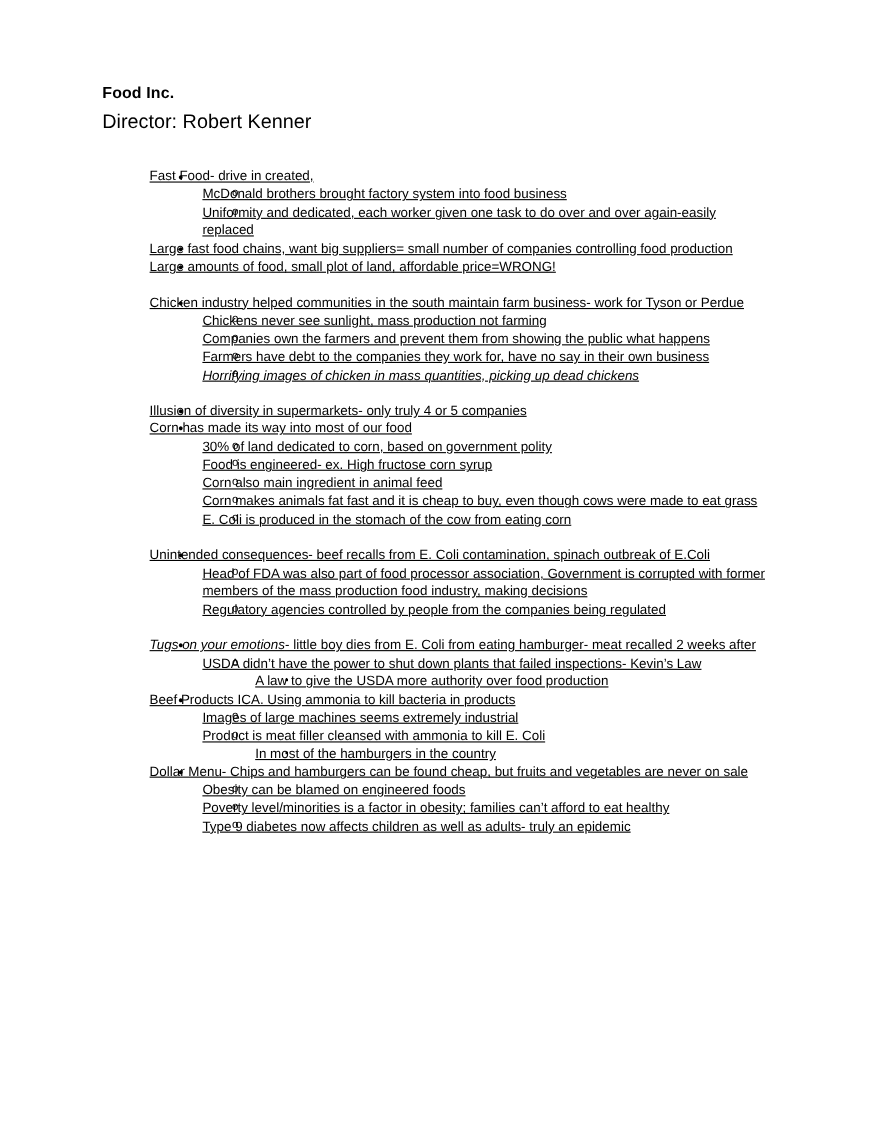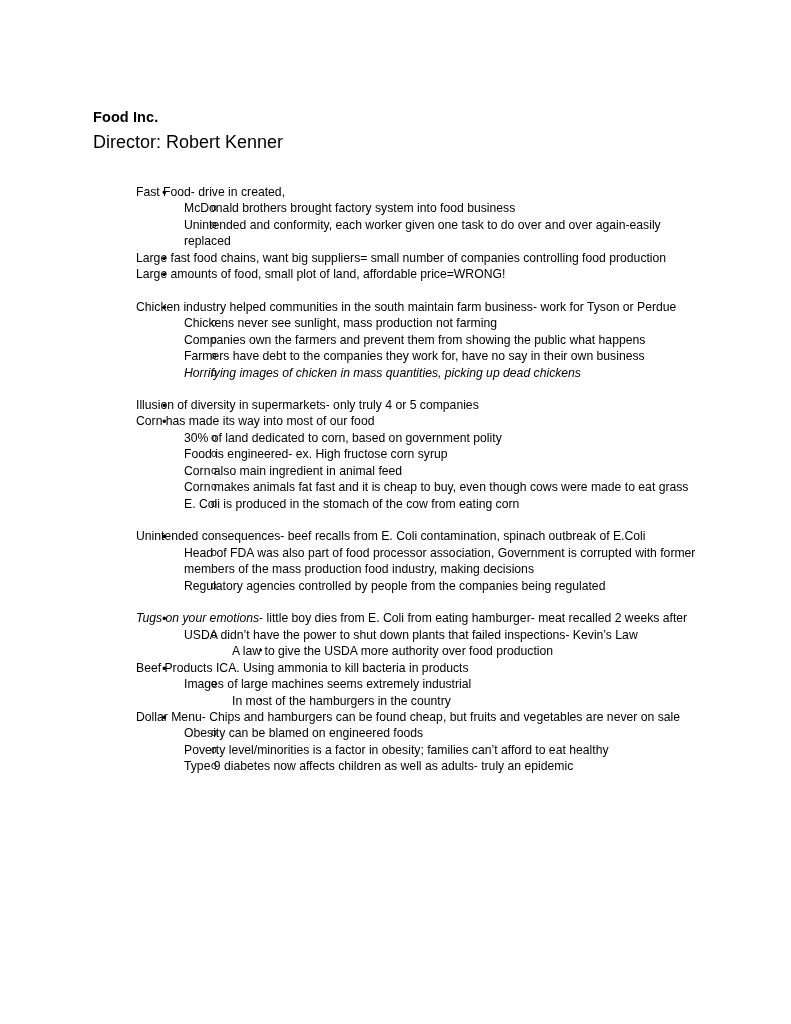--- a/index.html
+++ b/index.html
@@ -13,21 +13,21 @@
     font-family: "Liberation Sans", sans-serif;
     color: #000000;
     font-size: 12.2px;
     line-height: 1.35;
     overflow: hidden;
   }
   .page {
     box-sizing: border-box;
     width: 791px;
     height: 1024px;
-    padding: 108px 92px 40px 93px;
+    padding: 76px 92px 40px 93px;
     background: #ffffff;
   }
   .doc-title {
     font-size: 14.5px;
     font-weight: bold;
     margin: 0 0 2px 0;
     letter-spacing: 0.1px;
   }
   .doc-subtitle {
     font-size: 18px;
@@ -35,20 +35,21 @@
   }
   ul.lvl1 {
     list-style: none;
     margin: 0;
     padding: 0;
   }
   ul.lvl1 > li.bullet {
     position: relative;
     padding-left: 43px;
     margin: 0 0 0 0;
+    text-decoration: underline;
   }
   ul.lvl1 > li.bullet > .btext::before {
     content: "\2022";
     position: absolute;
     left: 26px;
     font-size: 13px;
     line-height: 1.35;
   }
   .btext {
     display: block;
@@ -103,21 +104,21 @@
   <div class="doc-subtitle">Director: Robert Kenner</div>
   <div class="spacer"></div>
   <ul class="lvl1" id="outline">
       <li class="bullet">
         <span class="btext">Fast Food- drive in created,</span>
         <ul class="lvl2">
           <li>
             <span class="btext">McDonald brothers brought factory system into food business</span>
           </li>
           <li>
-            <span class="btext">Unintended and conformity, each worker given one task to do over and over again-easily replaced</span>
+            <span class="btext">Uniformity and dedicated, each worker given one task to do over and over again-easily replaced</span>
           </li>
         </ul>
       </li>
       <li class="bullet">
         <span class="btext">Large fast food chains, want big suppliers= small number of companies controlling food production</span>
       </li>
       <li class="bullet">
         <span class="btext">Large amounts of food, small plot of land, affordable price=WRONG!</span>
       </li>
       <li class="spacer"></li>
@@ -192,20 +193,21 @@
           </li>
         </ul>
       </li>
       <li class="bullet">
         <span class="btext">Beef Products ICA. Using ammonia to kill bacteria in products</span>
         <ul class="lvl2">
           <li>
             <span class="btext">Images of large machines seems extremely industrial</span>
           </li>
           <li>
+            <span class="btext">Product is meat filler cleansed with ammonia to kill E. Coli</span>
             <ul class="lvl3">
               <li>
                 <span class="btext">In most of the hamburgers in the country</span>
               </li>
             </ul>
           </li>
         </ul>
       </li>
       <li class="bullet">
         <span class="btext">Dollar Menu- Chips and hamburgers can be found cheap, but fruits and vegetables are never on sale</span>

